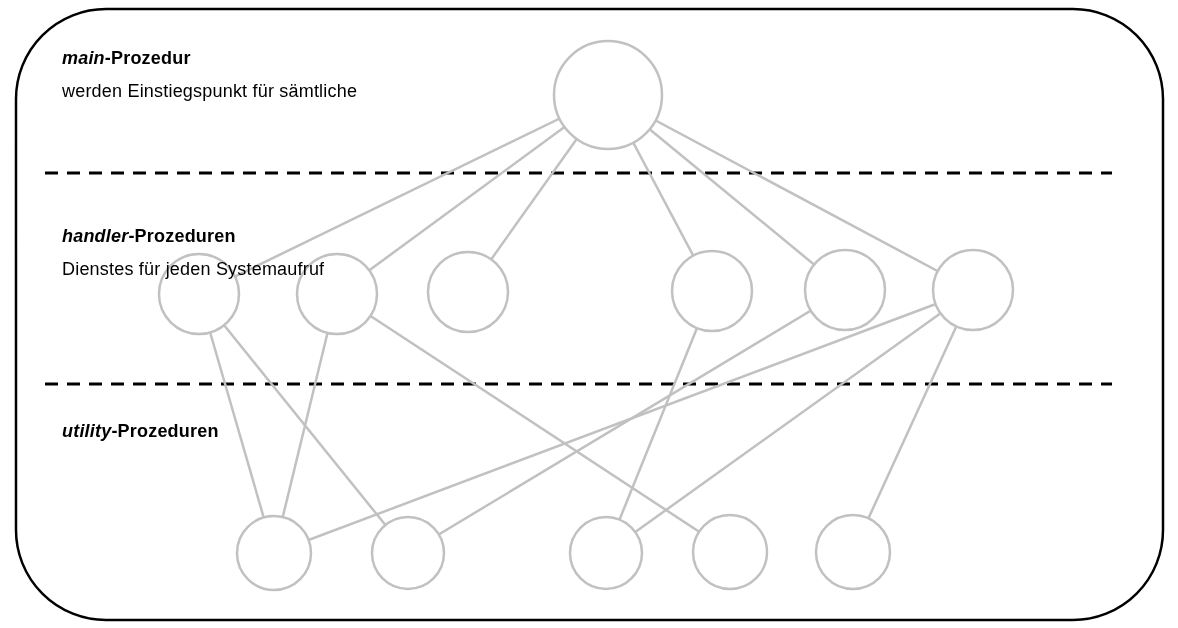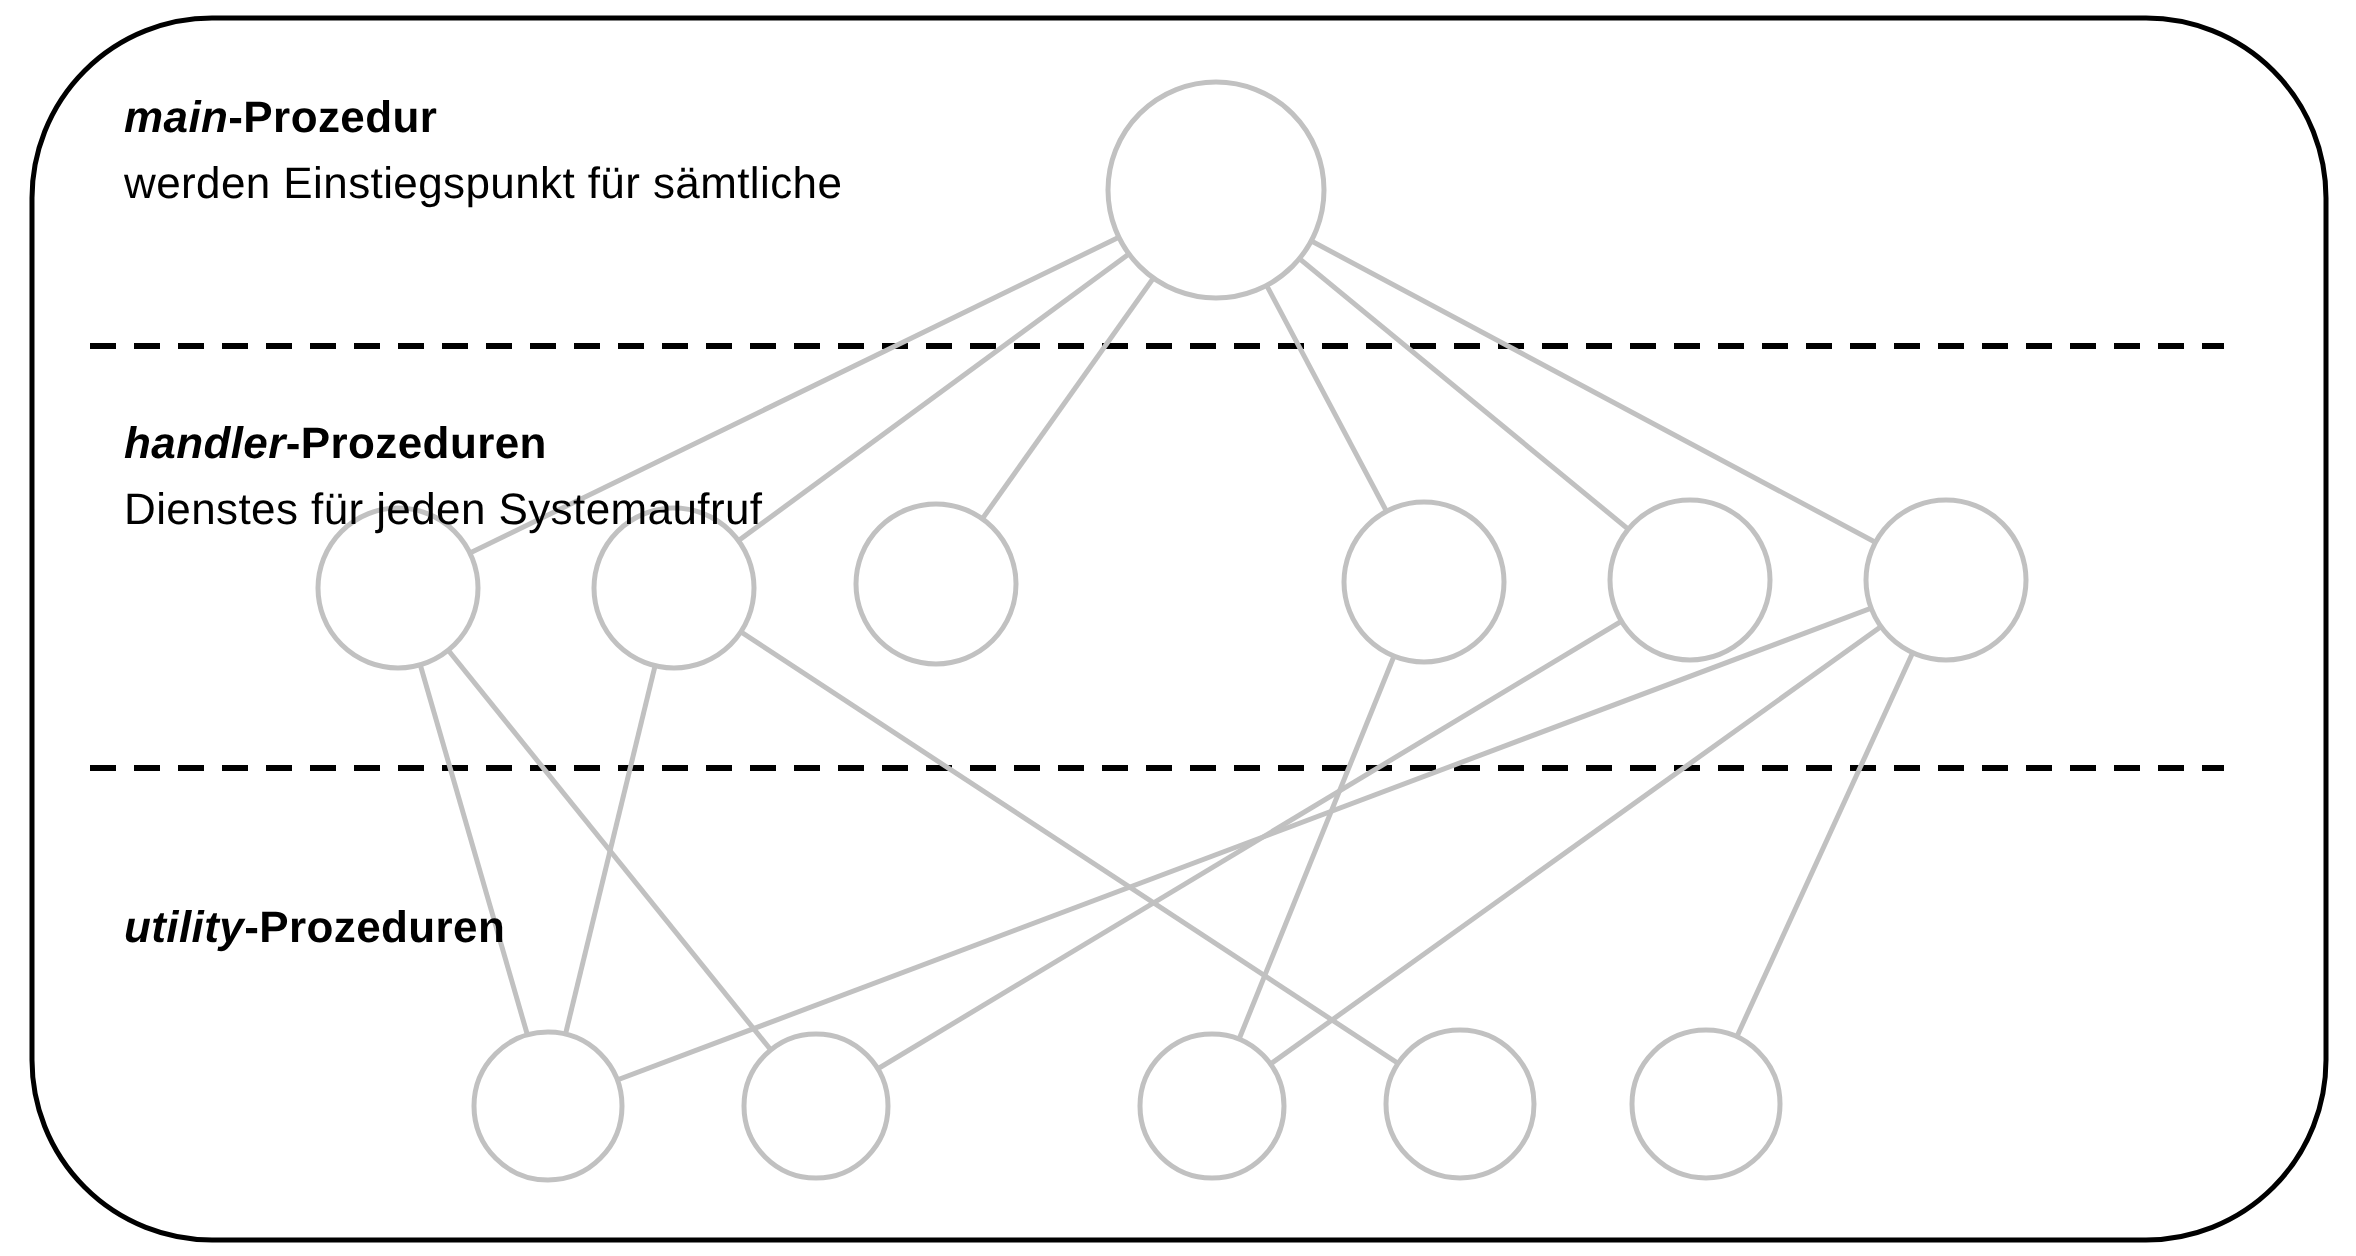--- a/index.html
+++ b/index.html
@@ -7,29 +7,29 @@
     position:relative;
     width:1178px;height:628px;
     font-family:"Liberation Sans", sans-serif;
     color:#000;
     overflow:hidden;
   }
   .stage svg{position:absolute;left:0;top:0;}
   .section{
     position:absolute;
     left:62px;
-    font-size:22px;
+    font-size:18px;
     line-height:33px;
     letter-spacing:0.2px;
   }
   .section .heading{font-weight:bold;}
   .section .heading em{font-style:italic;}
   .s0{top:42px;}
-  .s1{top:205px;}
-  .s2{top:415px;margin-top:32px;}
+  .s1{top:220px;}
+  .s2{top:415px;}
 </style>
 </head>
 <body>
 
 <div class="stage">
 
   <svg id="diagram-svg" width="1178" height="628" viewBox="0 0 1178 628">
       <rect x="16" y="9" width="1147" height="611" rx="90" ry="90" fill="none" stroke="#000000" stroke-width="2.5"></rect>
       <line x1="45" y1="173" x2="1112" y2="173" stroke="#000000" stroke-width="3" stroke-dasharray="13 9"></line>
       <line x1="45" y1="384" x2="1112" y2="384" stroke="#000000" stroke-width="3" stroke-dasharray="13 9"></line>

